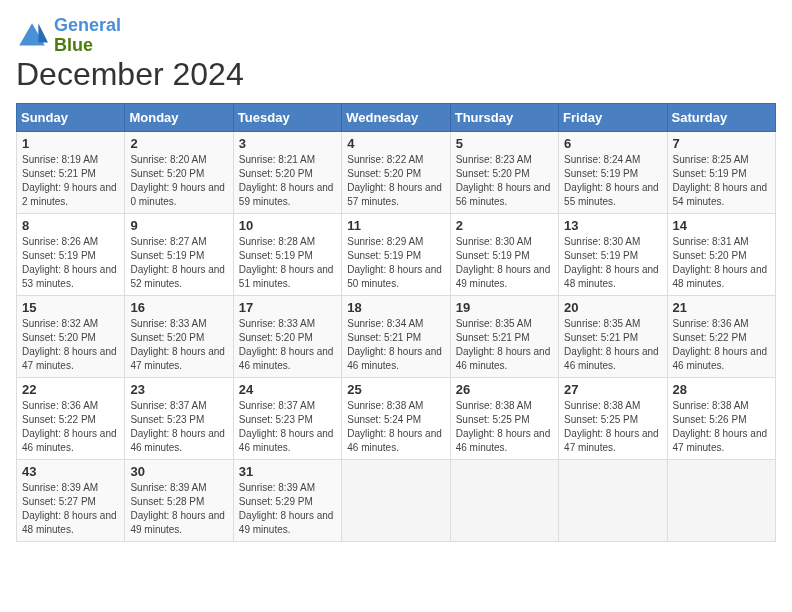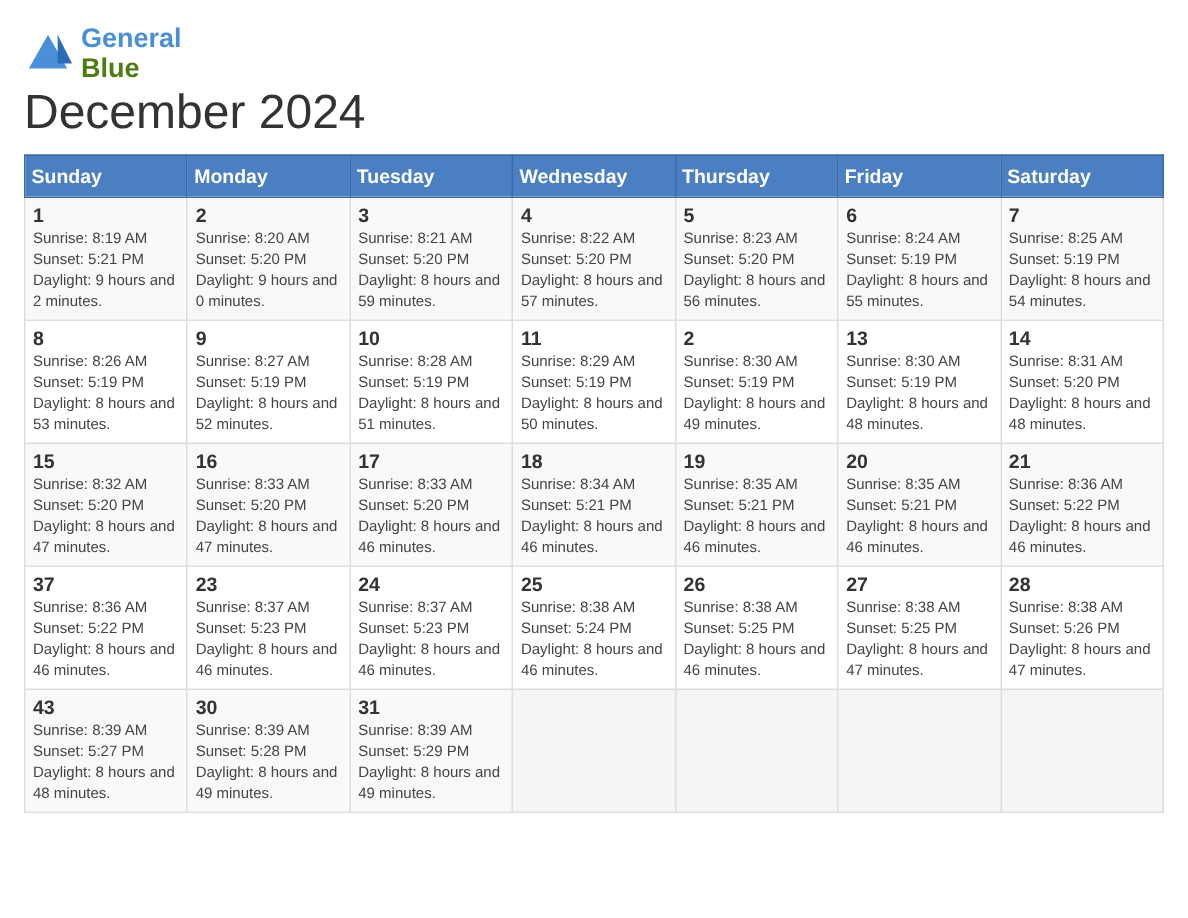--- a/index.html
+++ b/index.html
@@ -199,21 +199,21 @@
           <span class="day-number">20</span>
           <div class="day-info">Sunrise: 8:35 AM<br>Sunset: 5:21 PM<br>Daylight: 8 hours and 46 minutes.</div>
         </td>
         <td>
           <span class="day-number">21</span>
           <div class="day-info">Sunrise: 8:36 AM<br>Sunset: 5:22 PM<br>Daylight: 8 hours and 46 minutes.</div>
         </td>
       </tr>
       <tr>
         <td>
-          <span class="day-number">37</span>
+          <span class="day-number">22</span>
           <div class="day-info">Sunrise: 8:36 AM<br>Sunset: 5:22 PM<br>Daylight: 8 hours and 46 minutes.</div>
         </td>
         <td>
           <span class="day-number">23</span>
           <div class="day-info">Sunrise: 8:37 AM<br>Sunset: 5:23 PM<br>Daylight: 8 hours and 46 minutes.</div>
         </td>
         <td>
           <span class="day-number">24</span>
           <div class="day-info">Sunrise: 8:37 AM<br>Sunset: 5:23 PM<br>Daylight: 8 hours and 46 minutes.</div>
         </td>

